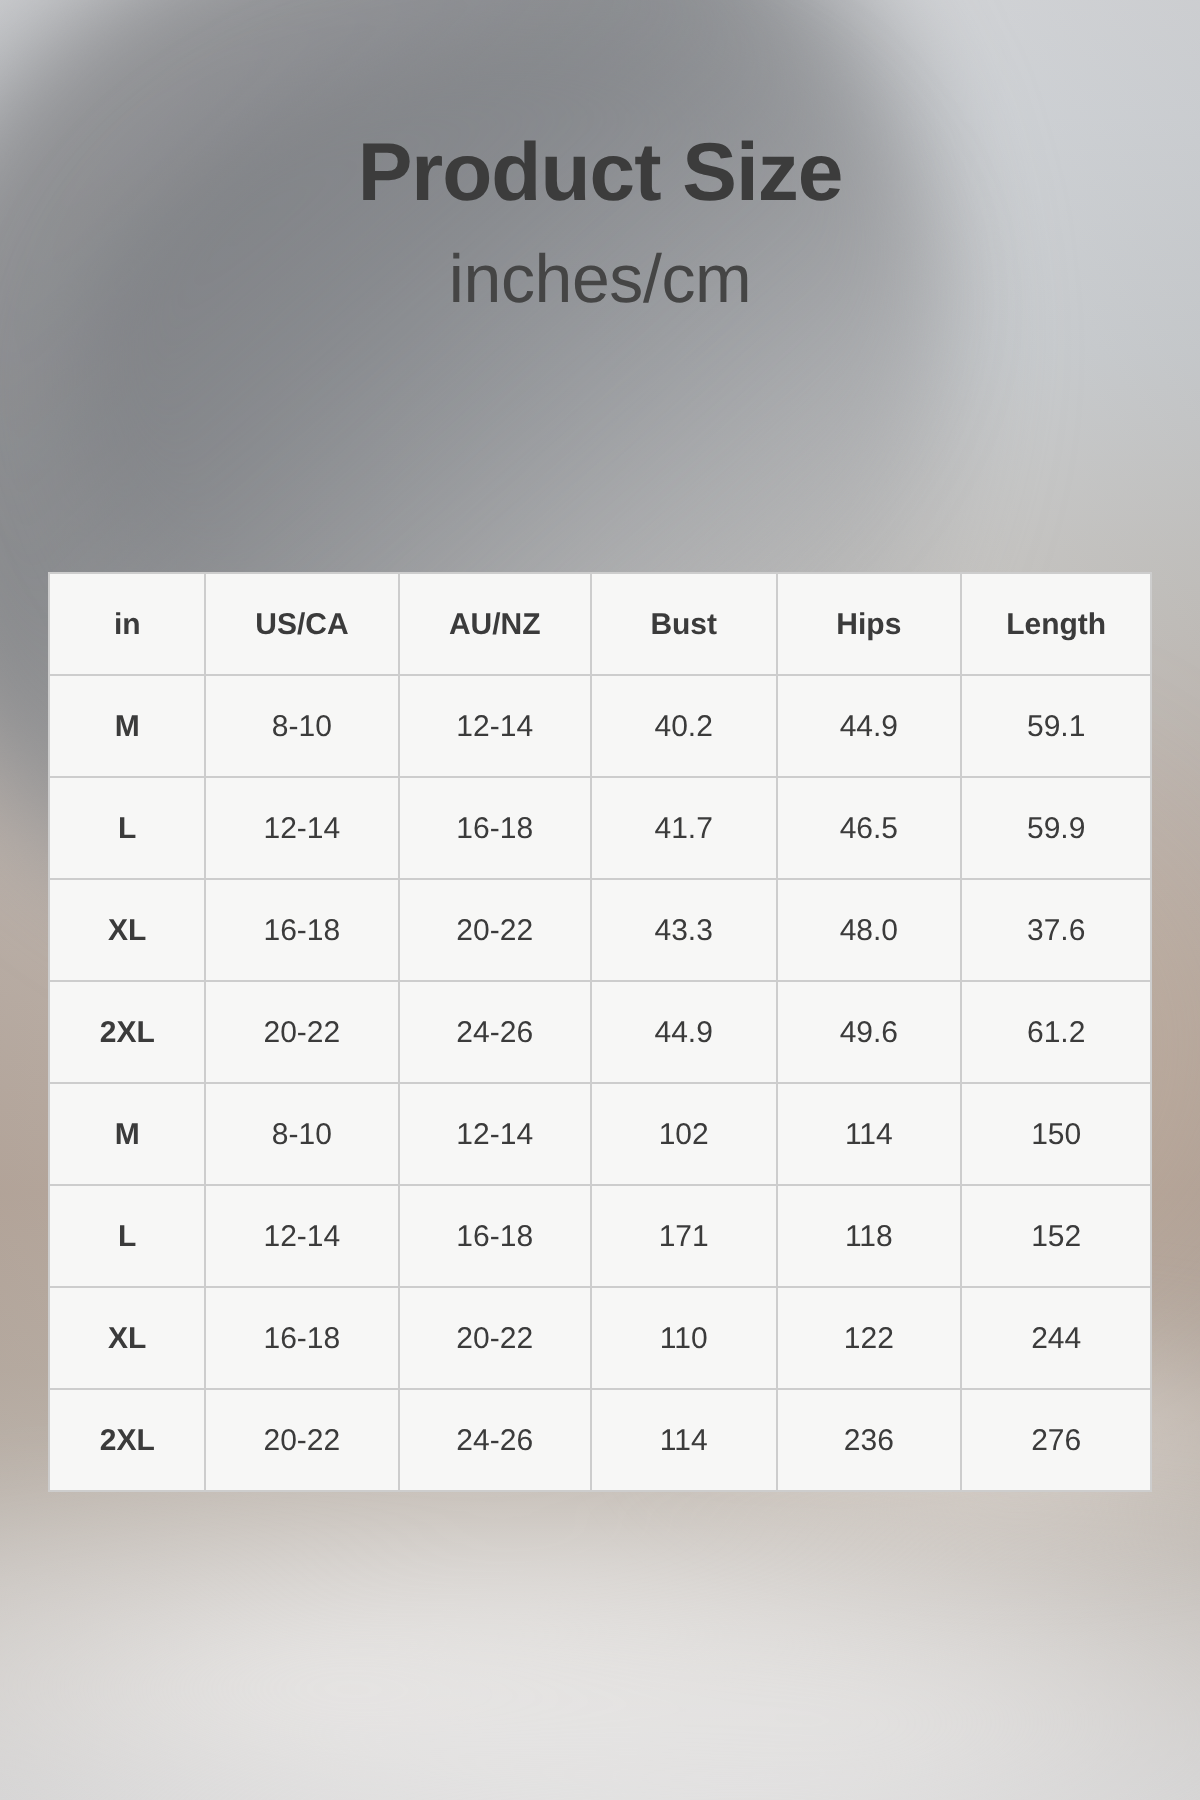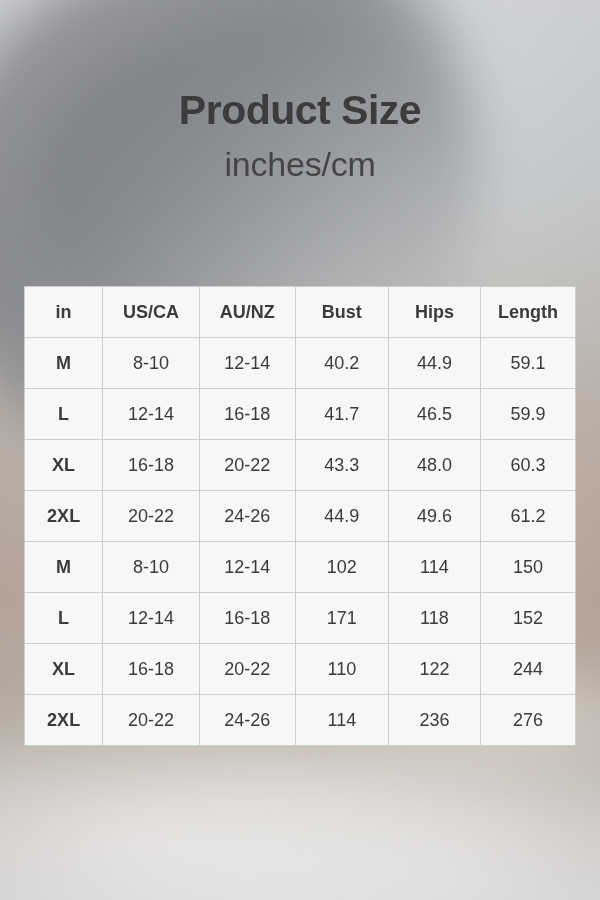--- a/index.html
+++ b/index.html
@@ -97,21 +97,21 @@
   }
 
   
   .content {
     position: absolute;
     inset: 0;
   }
 
   .title-block {
     text-align: center;
-    padding-top: 88px;
+    padding-top: 64px;
   }
   .title {
     font-size: 41px;
     font-weight: bold;
     color: #3c3c3c;
     letter-spacing: -0.5px;
     line-height: 1.1;
   }
   .subtitle {
     font-size: 34px;
@@ -131,21 +131,21 @@
     width: 100%;
     border-collapse: collapse;
     table-layout: fixed;
     background: #f7f7f6;
   }
   table.size-table td {
     border: 1px solid #cdcdcd;
     height: 50px;
     text-align: center;
     vertical-align: middle;
-    font-size: 18px;
+    font-size: 15px;
     color: #3b3b3b;
     background: #f7f7f6;
     padding: 0;
   }
   td.head {
     font-weight: bold;
     font-size: 15.5px;
     color: #2e2e2e;
     background: #f4f4f3;
   }
@@ -216,21 +216,21 @@
           <td>41.7</td>
           <td>46.5</td>
           <td>59.9</td>
         </tr>
         <tr>
           <td class="rowlabel">XL</td>
           <td>16-18</td>
           <td>20-22</td>
           <td>43.3</td>
           <td>48.0</td>
-          <td>60.3</td>
+          <td>37.6</td>
         </tr>
         <tr>
           <td class="rowlabel">2XL</td>
           <td>20-22</td>
           <td>24-26</td>
           <td>44.9</td>
           <td>49.6</td>
           <td>61.2</td>
         </tr>
 

